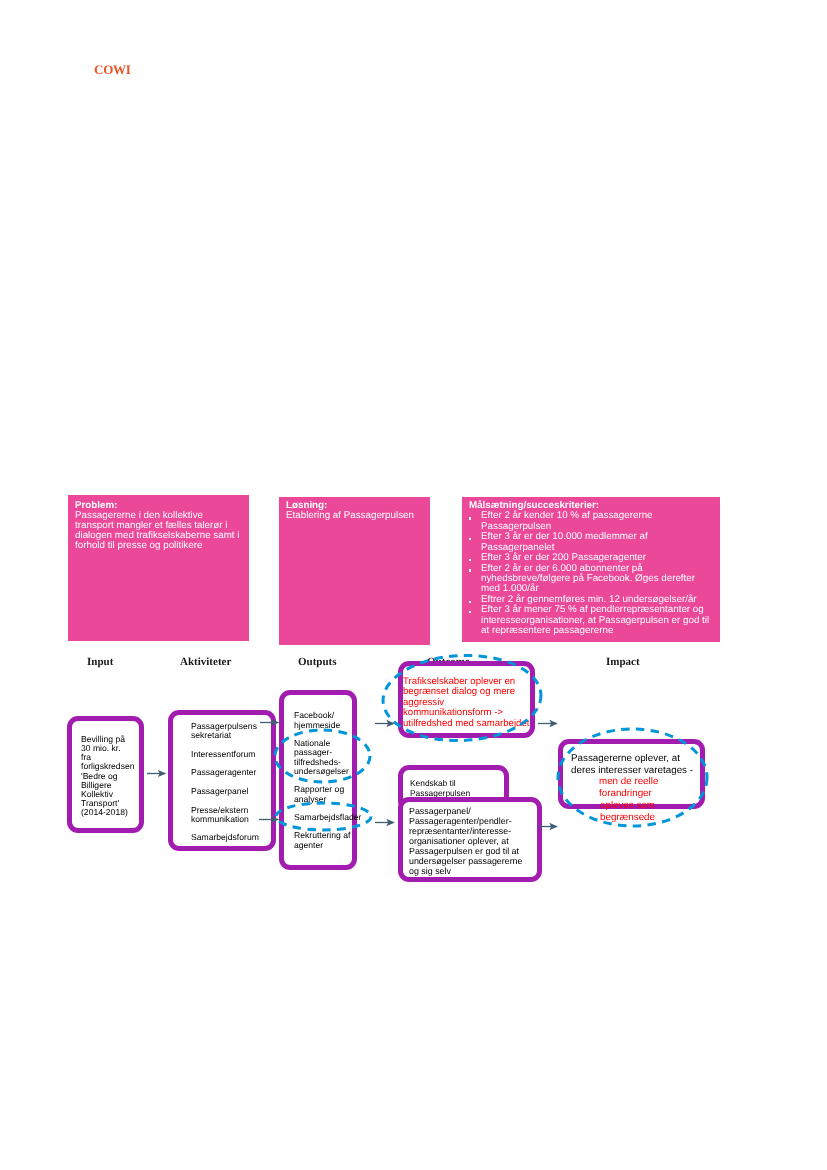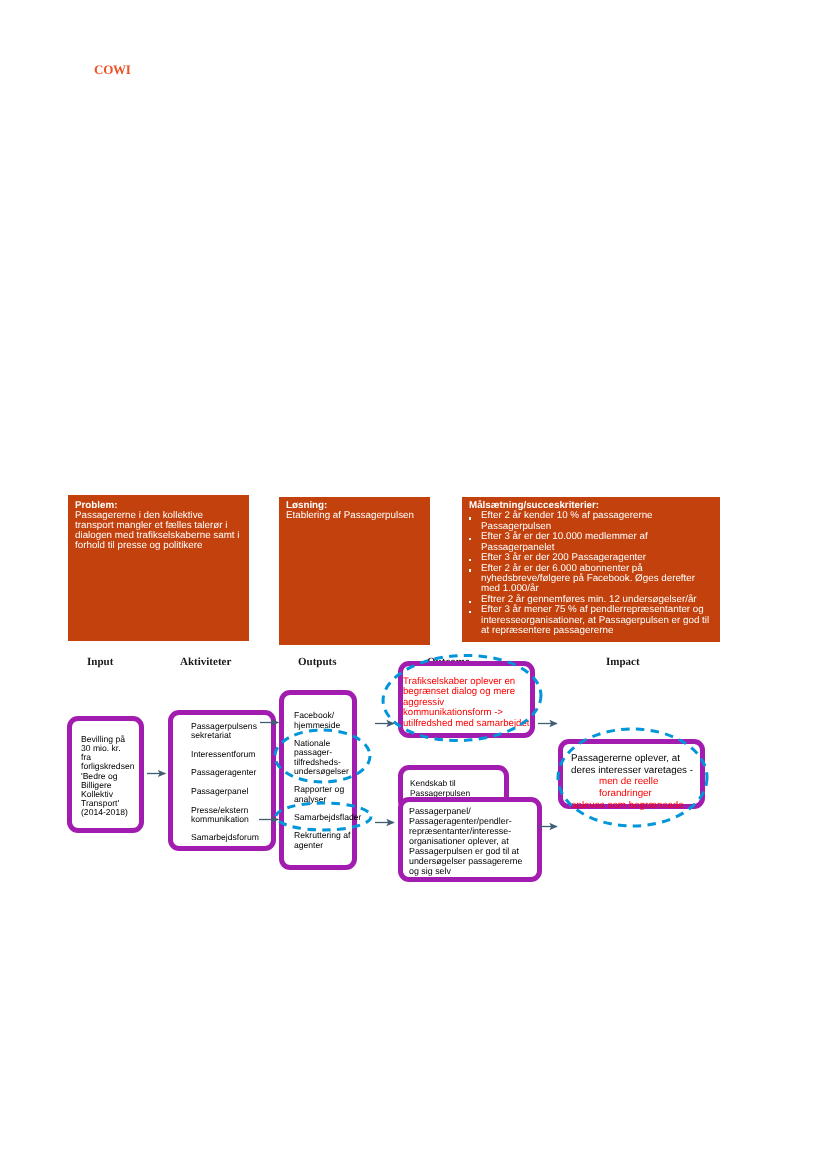--- a/index.html
+++ b/index.html
@@ -8,21 +8,21 @@
        font-family:"Liberation Sans",sans-serif;position:relative;overflow:hidden;
        -webkit-font-smoothing:antialiased;text-rendering:geometricPrecision;}
   #page{position:absolute;left:0;top:0;width:827px;height:1170px;}
   .abs{position:absolute;}
 
   
   #logo{left:94px;top:62px;font-family:"Liberation Serif",serif;font-size:13px;
         font-weight:700;color:#ef5123;letter-spacing:-0.25px;}
 
   
-  .banner{background:#c2410c;color:#fff;box-sizing:border-box;}
+  .banner{background:#ec4899;color:#fff;box-sizing:border-box;}
   #banner-problem{left:68px;top:495px;width:181px;height:146px;}
   #banner-loesning{left:279px;top:497px;width:151px;height:148px;}
   #banner-maal{left:462px;top:497px;width:258px;height:145px;}
   .banner .bhead{font-weight:700;}
   .bodytxt{font-size:9.8px;line-height:10.05px;}
   #banner-maal .bodytxt{line-height:10.42px;}
 
   
   .collabel{font-family:"Liberation Serif",serif;font-size:11px;font-weight:700;
             color:#181818;top:656px;}
@@ -227,21 +227,21 @@
         <div>undersøgelser passagererne</div>
         <div>og sig selv</div>
       </div>
   </div>
 
   <div class="abs fbox" id="fb-imp" style="left:558px;top:739px;width:147px;height:70px;">
     <div class="fbtxt" style="padding:9px 0 0 8px;">
         <div>Passagererne oplever, at</div>
         <div>deres interesser varetages -</div>
         <div style="color: rgb(255, 0, 0); margin-left: 28px;">men de reelle forandringer</div>
-        <div style="color: rgb(255, 0, 0);">opleves som begrænsede</div>
+        <div style="color: rgb(255, 0, 0); margin-left: 29px;">opleves som begrænsede</div>
       </div>
   </div>
 
   <svg class="overlay" id="overlay" viewBox="0 0 827 1170">
     <defs>
       <marker id="ah" viewBox="0 0 10 10" refX="9.2" refY="5" markerWidth="6.4" markerHeight="6.4" orient="auto-start-reverse">
         <path d="M 0 0.6 L 10 5 L 0 9.4 L 2.2 5 Z" fill="#3f5d73"></path>
       </marker>
     </defs>
     <g stroke="#3f5d73" stroke-width="1.3" fill="none" marker-end="url(#ah)">

